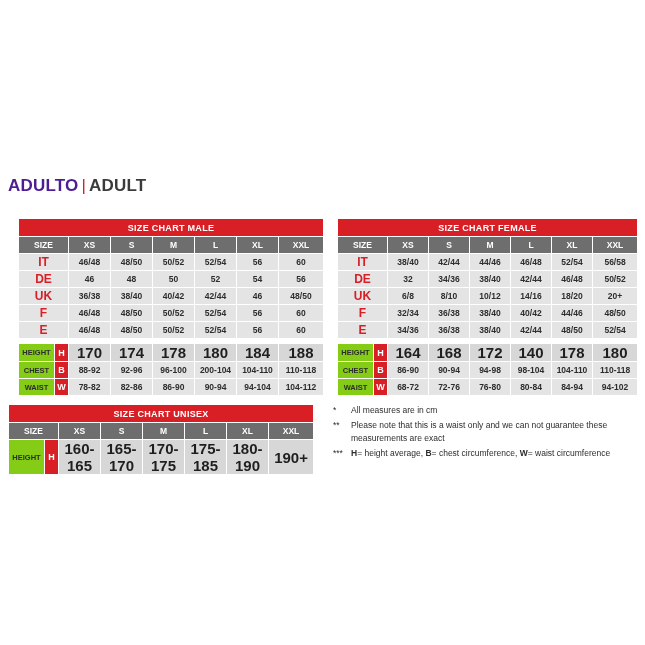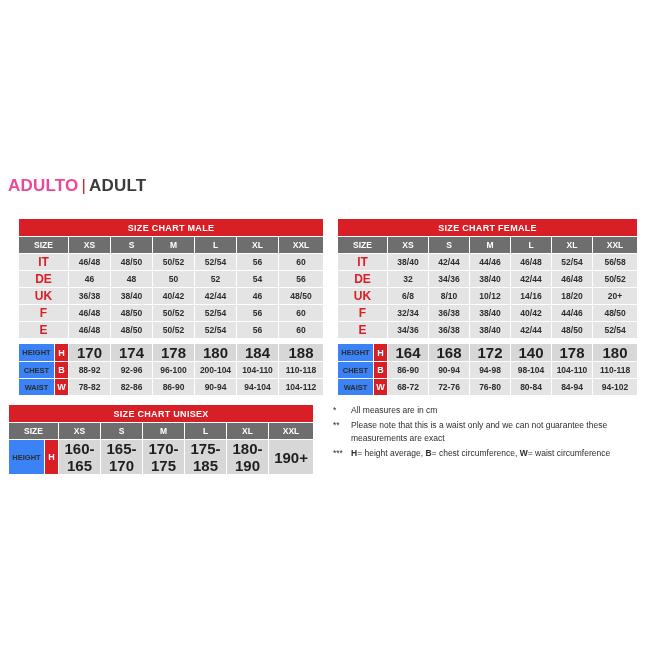--- a/index.html
+++ b/index.html
@@ -24,21 +24,21 @@
   
   .title {
     position: absolute;
     left: 8px;
     top: 176px;
     font-size: 17px;
     font-weight: bold;
     letter-spacing: 0.2px;
     white-space: nowrap;
   }
-  .title .red { color: #ec4899; }
+  .title .red { color: #4c1d95; }
   .title .sep { color: #d81f26; font-weight: normal; padding: 0 3px; }
   .title .dark { color: #3b3b3b; }
 
   
   .chart {
     position: absolute;
     border-collapse: collapse;
     table-layout: fixed;
     font-size: 8.5px;
   }
@@ -70,21 +70,21 @@
     font-weight: bold;
     font-size: 12px;
   }
   .chart .cell {
     background: #e4e4e4;
     color: #2d2d2d;
     font-weight: bold;
   }
   
   .chart .m-label {
-    background: #3b82f6;
+    background: #84cc16;
     color: #2d2d2d;
     font-weight: bold;
     font-size: 7.5px;
     border: 1px solid #ffffff;
     text-align: center;
   }
   .chart .m-badge {
     background: #d81f26;
     color: #ffffff;
     font-weight: bold;

